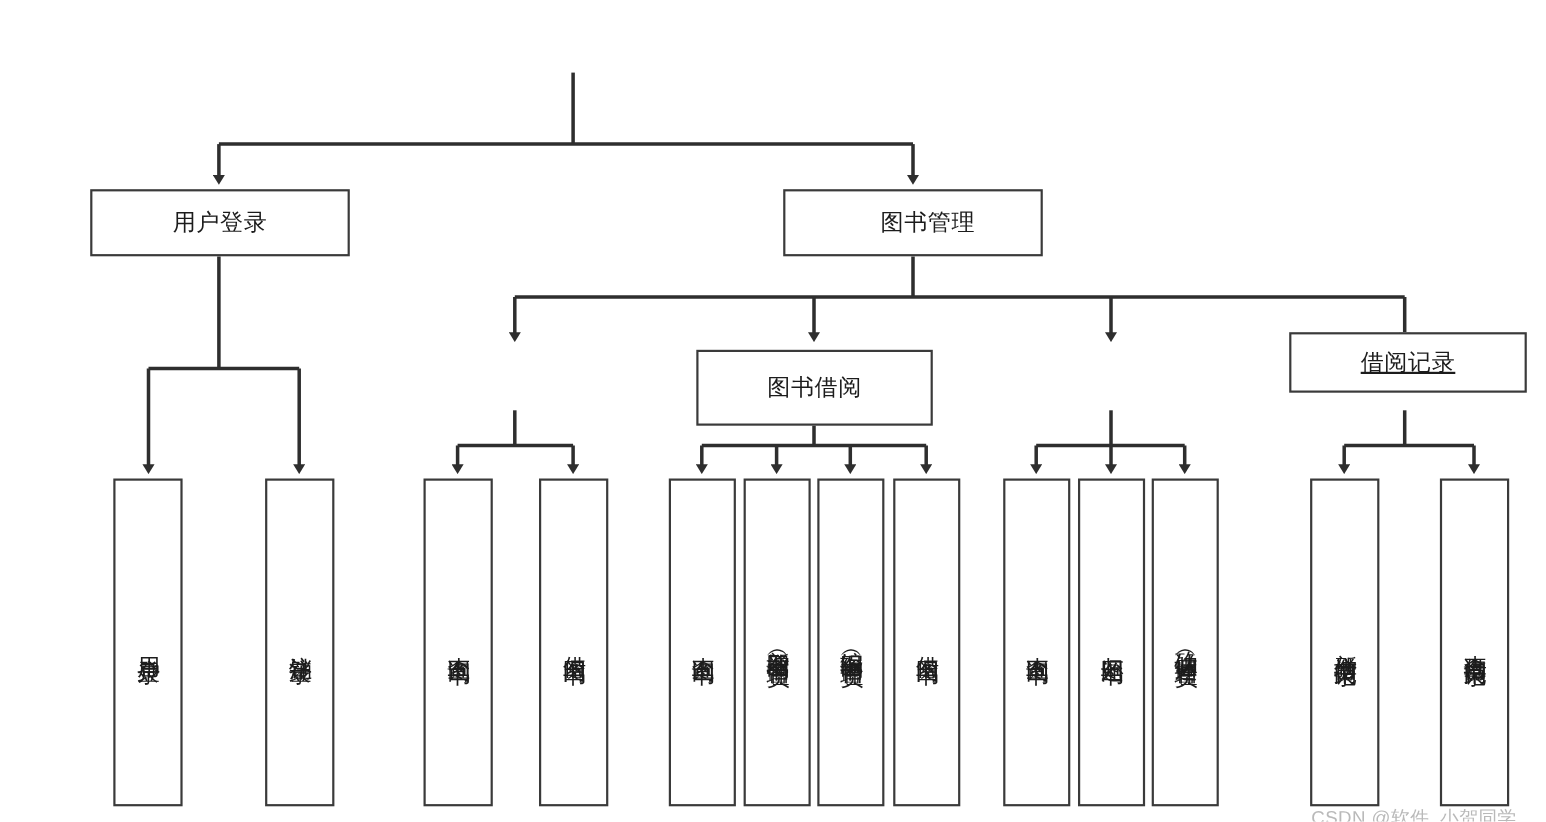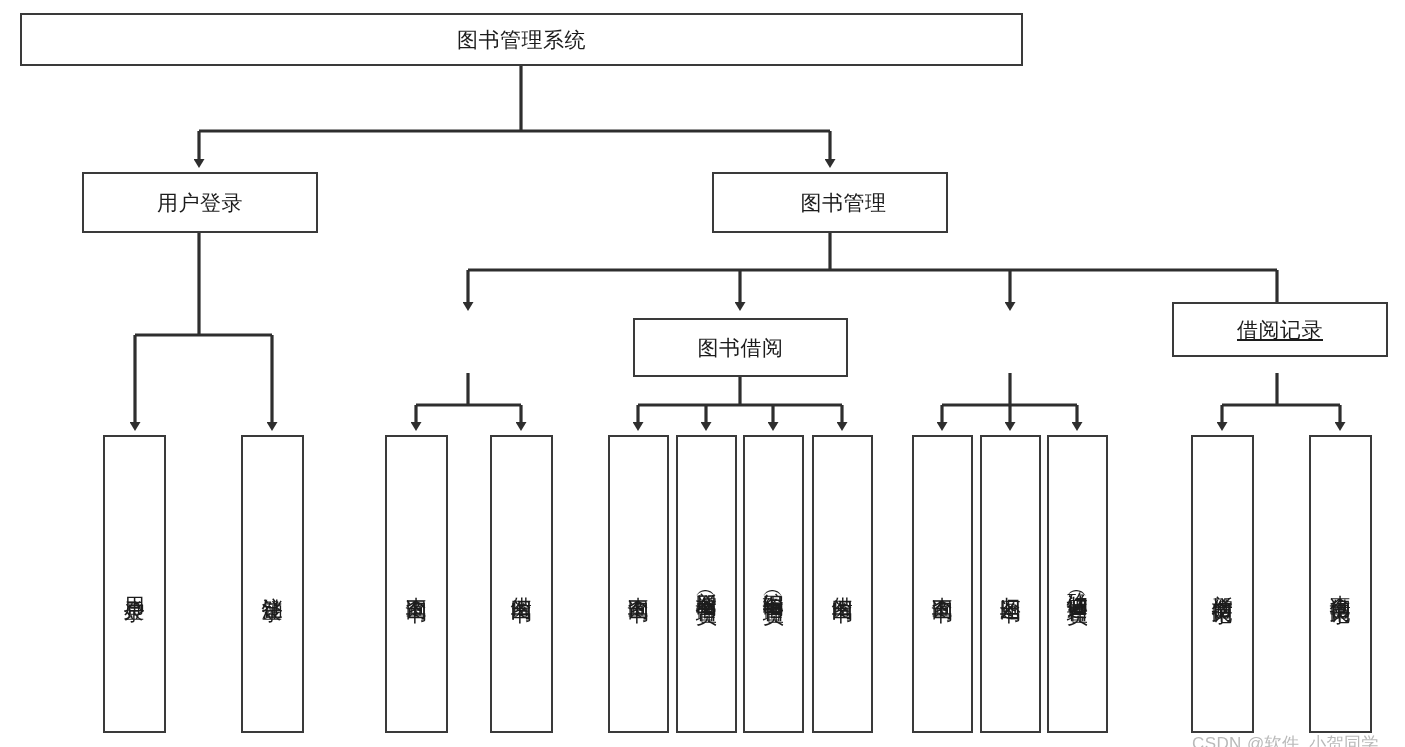--- a/index.html
+++ b/index.html
@@ -118,26 +118,25 @@
       <path d="M1010,405 L1010,423" marker-end="url(#arrow)"></path>
       <path d="M1077,405 L1077,423" marker-end="url(#arrow)"></path>
 
       <path d="M1277,373 L1277,405"></path>
       <path d="M1222,405 L1340,405"></path>
       <path d="M1222,405 L1222,423" marker-end="url(#arrow)"></path>
       <path d="M1340,405 L1340,423" marker-end="url(#arrow)"></path>
     </g>
   </svg>
 
-  <div class="node h" style="left:20px; top:13px; width:1003px; height:53px;">图书管理系统</div>
 
   <div class="node h" style="left:82px; top:172px; width:236px; height:61px;">用户登录</div>
   <div class="node h" style="left:712px; top:172px; width:236px; height:61px;padding-left:27px;">图书管理</div>
 
-  <div class="node h" style="left:633px; top:318px; width:215px; height:59px;">图书借阅</div>
+  <div class="node h" style="left:633px; top:318px; width:215px; height:69px;">图书借阅</div>
   <div class="node h" style="left:1172px; top:302px; width:216px; height:55px;text-decoration:underline;">借阅记录</div>
 
   <div class="node v" style="left:103px; top:435px; width:63px; height:298px;">
     <span class="vtext">用户登录</span>
   </div>
   <div class="node v" style="left:241px; top:435px; width:63px; height:298px;">
     <span class="vtext">注销登录</span>
   </div>
 
   <div class="node v" style="left:385px; top:435px; width:63px; height:298px;">

